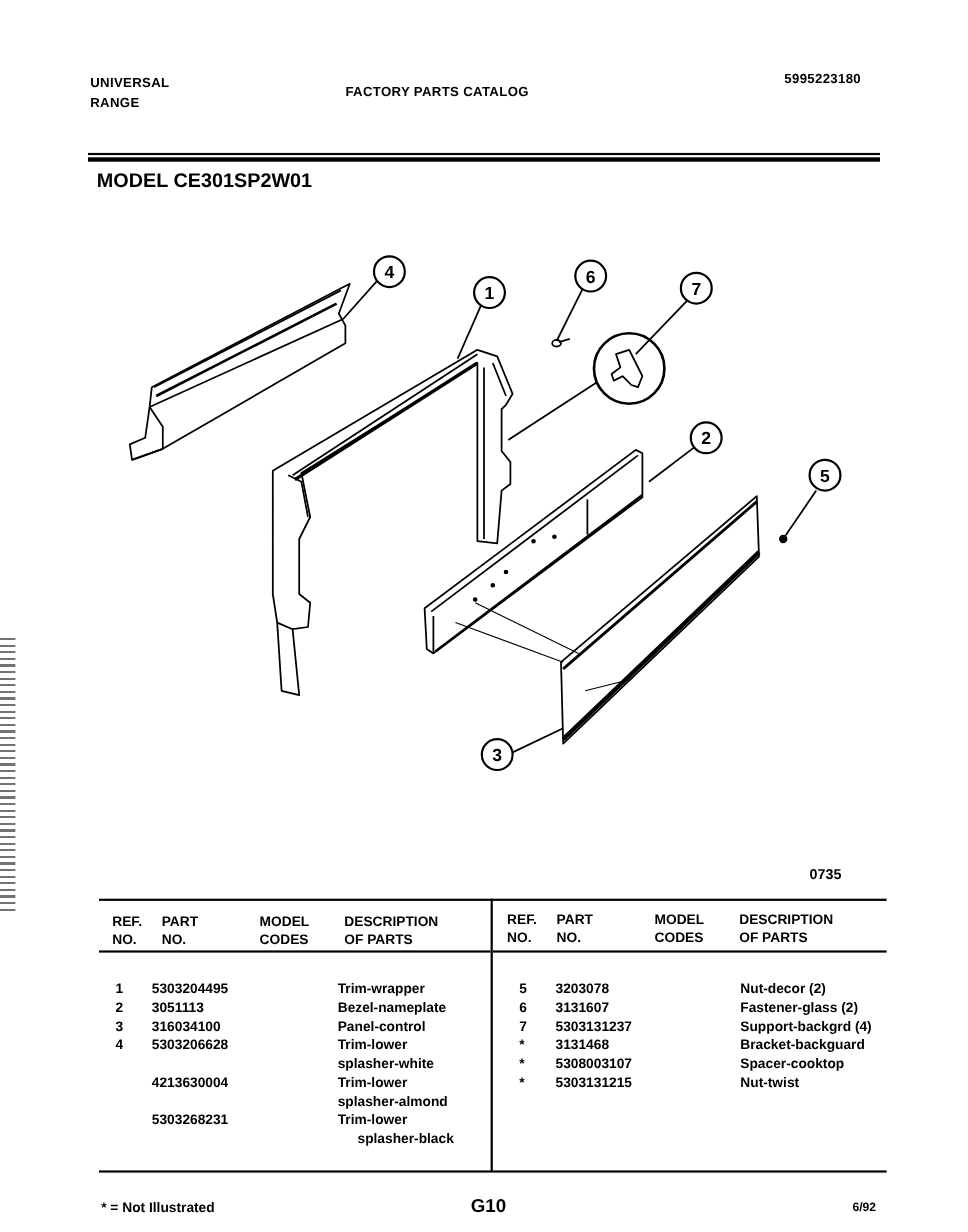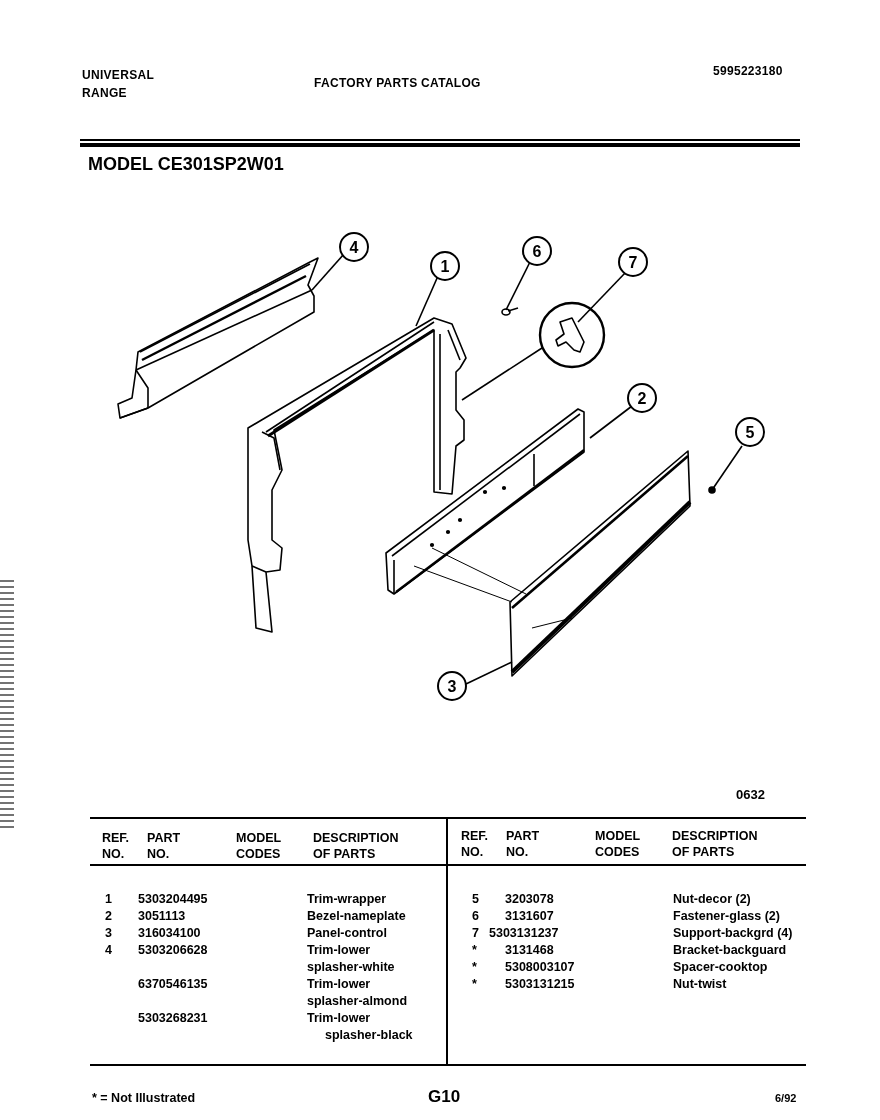--- a/index.html
+++ b/index.html
@@ -128,21 +128,21 @@
   <g>
       <circle cx="750" cy="432" r="14" fill="#fff" stroke-width="2"></circle>
       <text x="750" y="438" text-anchor="middle" font-size="16" font-weight="bold" fill="#000" stroke="none">5</text>
     </g>
   <g>
       <circle cx="452" cy="686" r="14" fill="#fff" stroke-width="2"></circle>
       <text x="452" y="692" text-anchor="middle" font-size="16" font-weight="bold" fill="#000" stroke="none">3</text>
     </g>
 </svg>
 
-<div class="abs diagram-code">0632</div>
+<div class="abs diagram-code">0735</div>
 
 <div class="abs table-top"></div>
 <div class="abs col-divider"></div>
 <div class="abs th-rule-l"></div>
 <div class="abs th-rule-r"></div>
 <div class="abs table-bottom"></div>
 
 <div class="abs th" style="left:102px;top:830px">
   <div>REF.</div>
     <div>NO.</div>
@@ -198,21 +198,21 @@
       <span class="abs" style="left:33px">5303206628</span>
       <span class="abs" style="left:202px">Trim-lower</span>
     </div>
   <div class="abs td" style="top:68px;left:0">
       <span class="abs" style="left:0"></span>
       <span class="abs" style="left:33px"></span>
       <span class="abs" style="left:202px">splasher-white</span>
     </div>
   <div class="abs td" style="top:85px;left:0">
       <span class="abs" style="left:0"></span>
-      <span class="abs" style="left:33px">6370546135</span>
+      <span class="abs" style="left:33px">4213630004</span>
       <span class="abs" style="left:202px">Trim-lower</span>
     </div>
   <div class="abs td" style="top:102px;left:0">
       <span class="abs" style="left:0"></span>
       <span class="abs" style="left:33px"></span>
       <span class="abs" style="left:202px">splasher-almond</span>
     </div>
   <div class="abs td" style="top:119px;left:0">
       <span class="abs" style="left:0"></span>
       <span class="abs" style="left:33px">5303268231</span>
@@ -231,21 +231,21 @@
       <span class="abs" style="left:33px">3203078</span>
       <span class="abs" style="left:201px">Nut-decor (2)</span>
     </div>
   <div class="abs td" style="top:17px;left:0">
       <span class="abs" style="left:0">6</span>
       <span class="abs" style="left:33px">3131607</span>
       <span class="abs" style="left:201px">Fastener-glass (2)</span>
     </div>
   <div class="abs td" style="top:34px;left:0">
       <span class="abs" style="left:0">7</span>
-      <span class="abs" style="left:17px">5303131237</span>
+      <span class="abs" style="left:33px">5303131237</span>
       <span class="abs" style="left:201px">Support-backgrd (4)</span>
     </div>
   <div class="abs td" style="top:51px;left:0">
       <span class="abs" style="left:0">*</span>
       <span class="abs" style="left:33px">3131468</span>
       <span class="abs" style="left:201px">Bracket-backguard</span>
     </div>
   <div class="abs td" style="top:68px;left:0">
       <span class="abs" style="left:0">*</span>
       <span class="abs" style="left:33px">5308003107</span>

